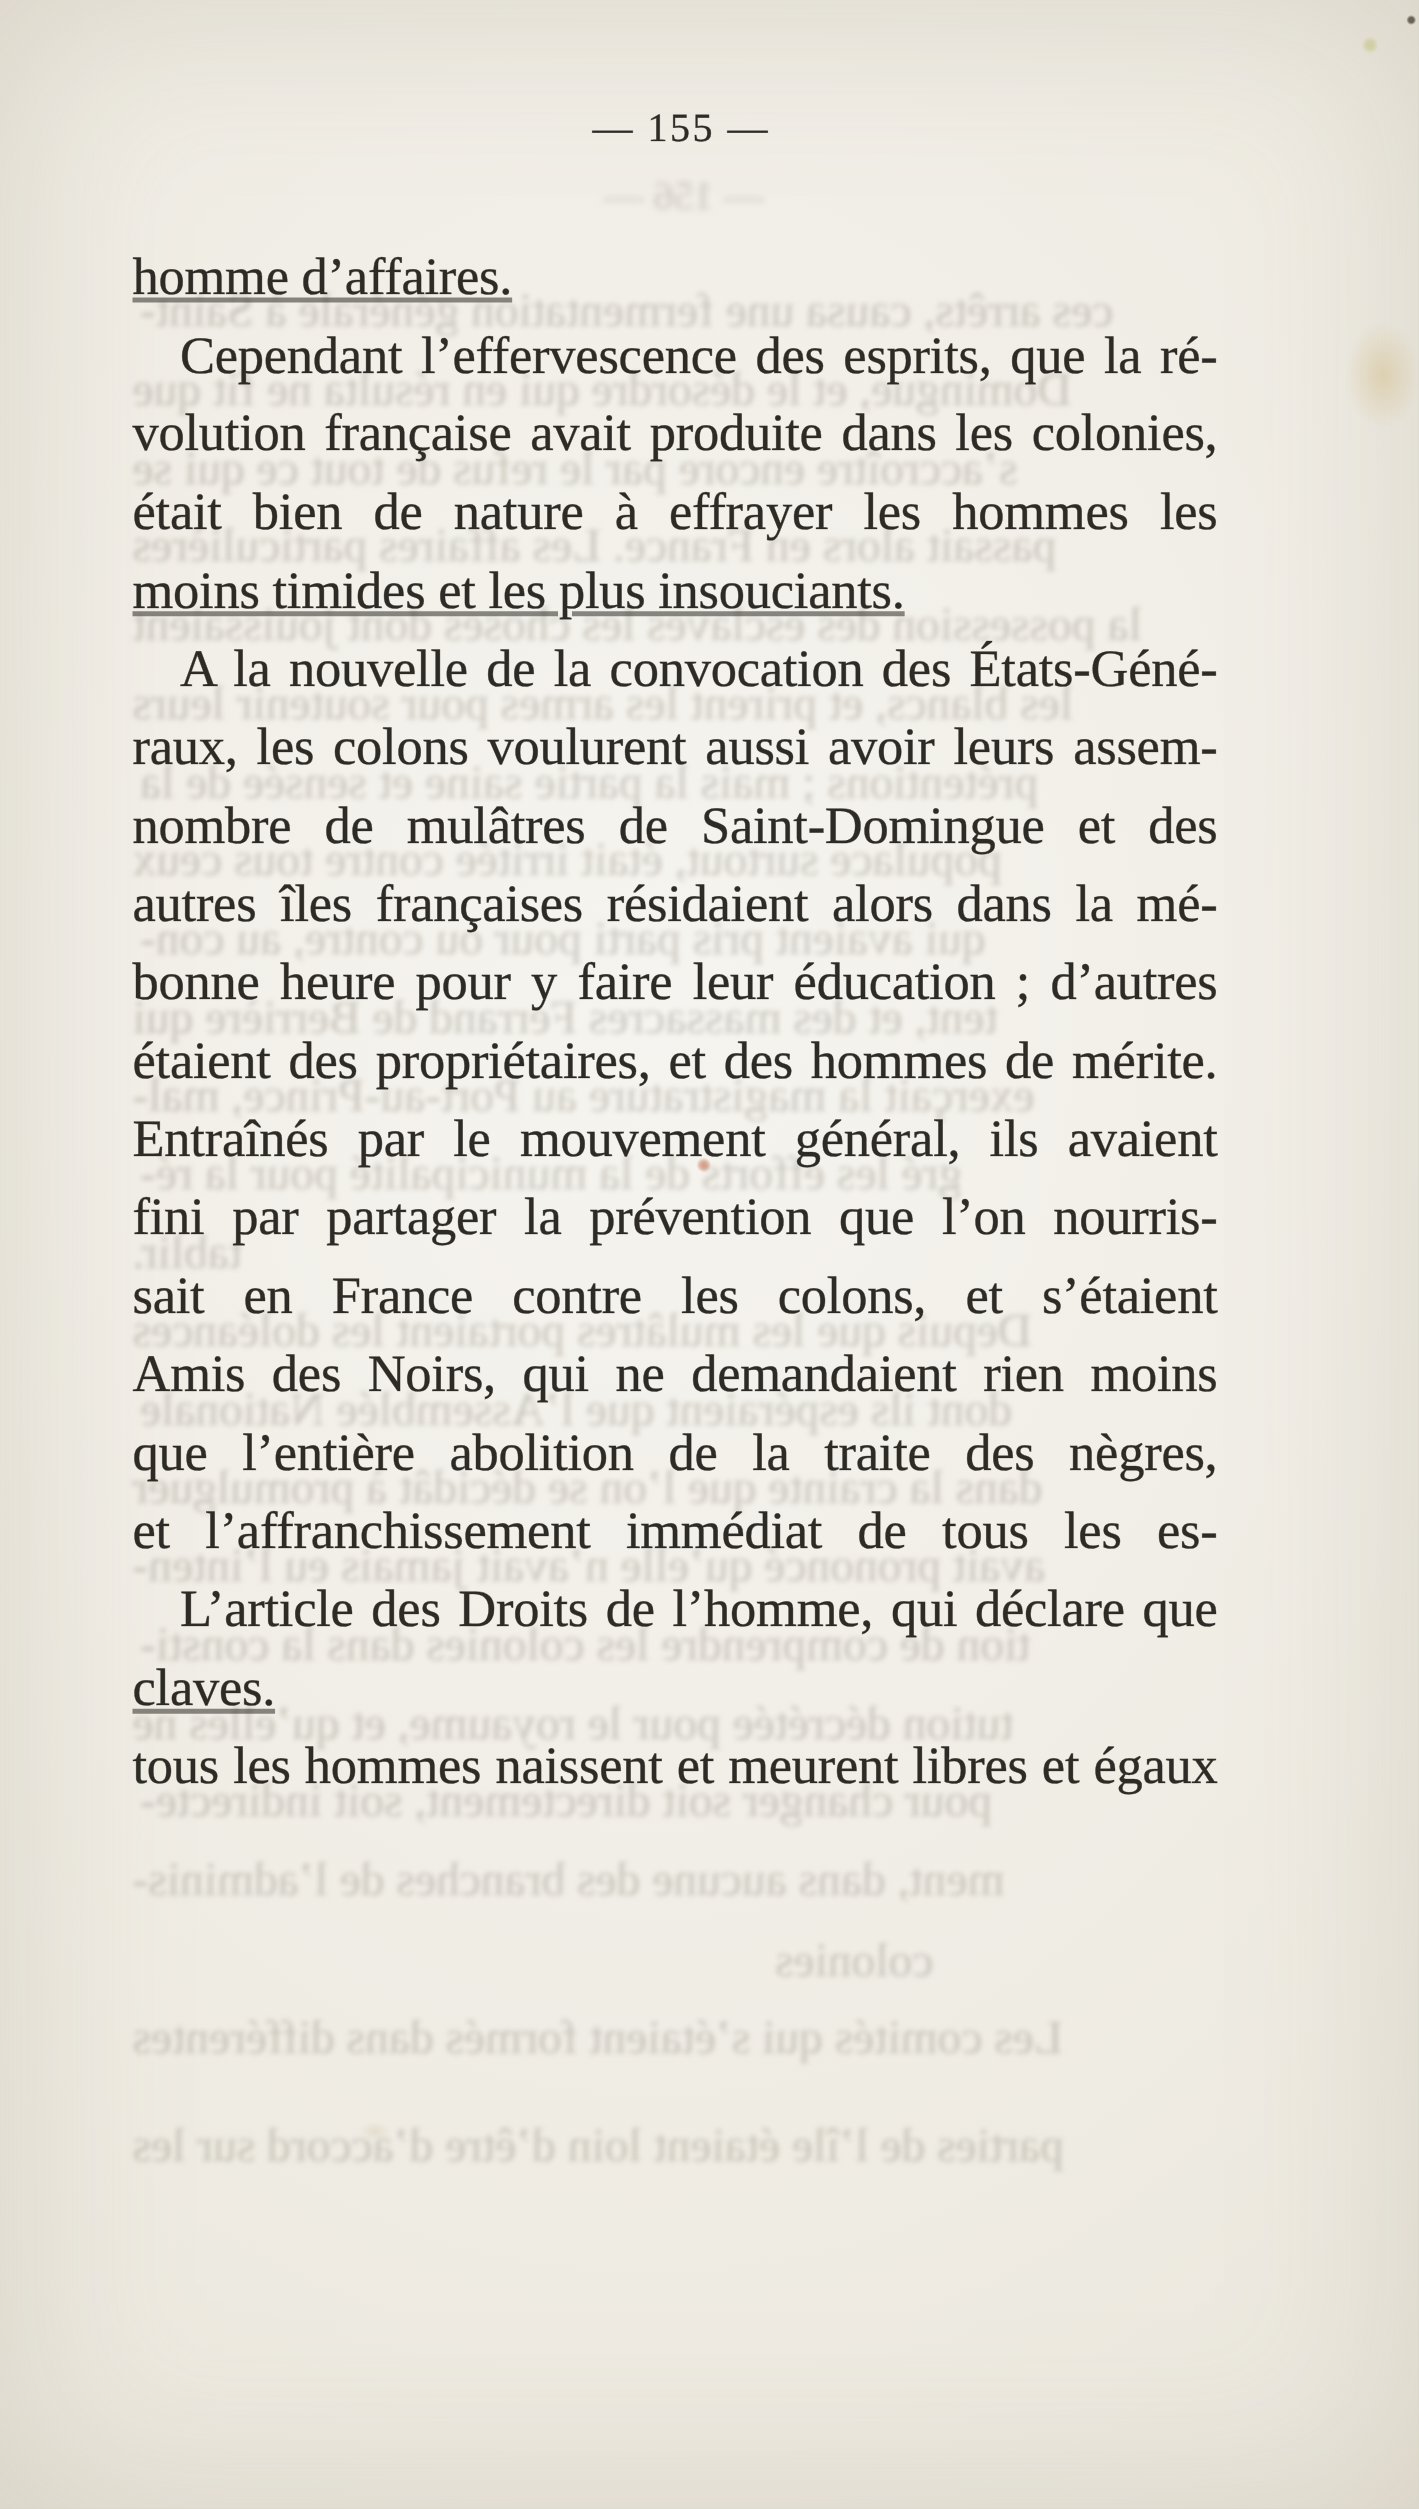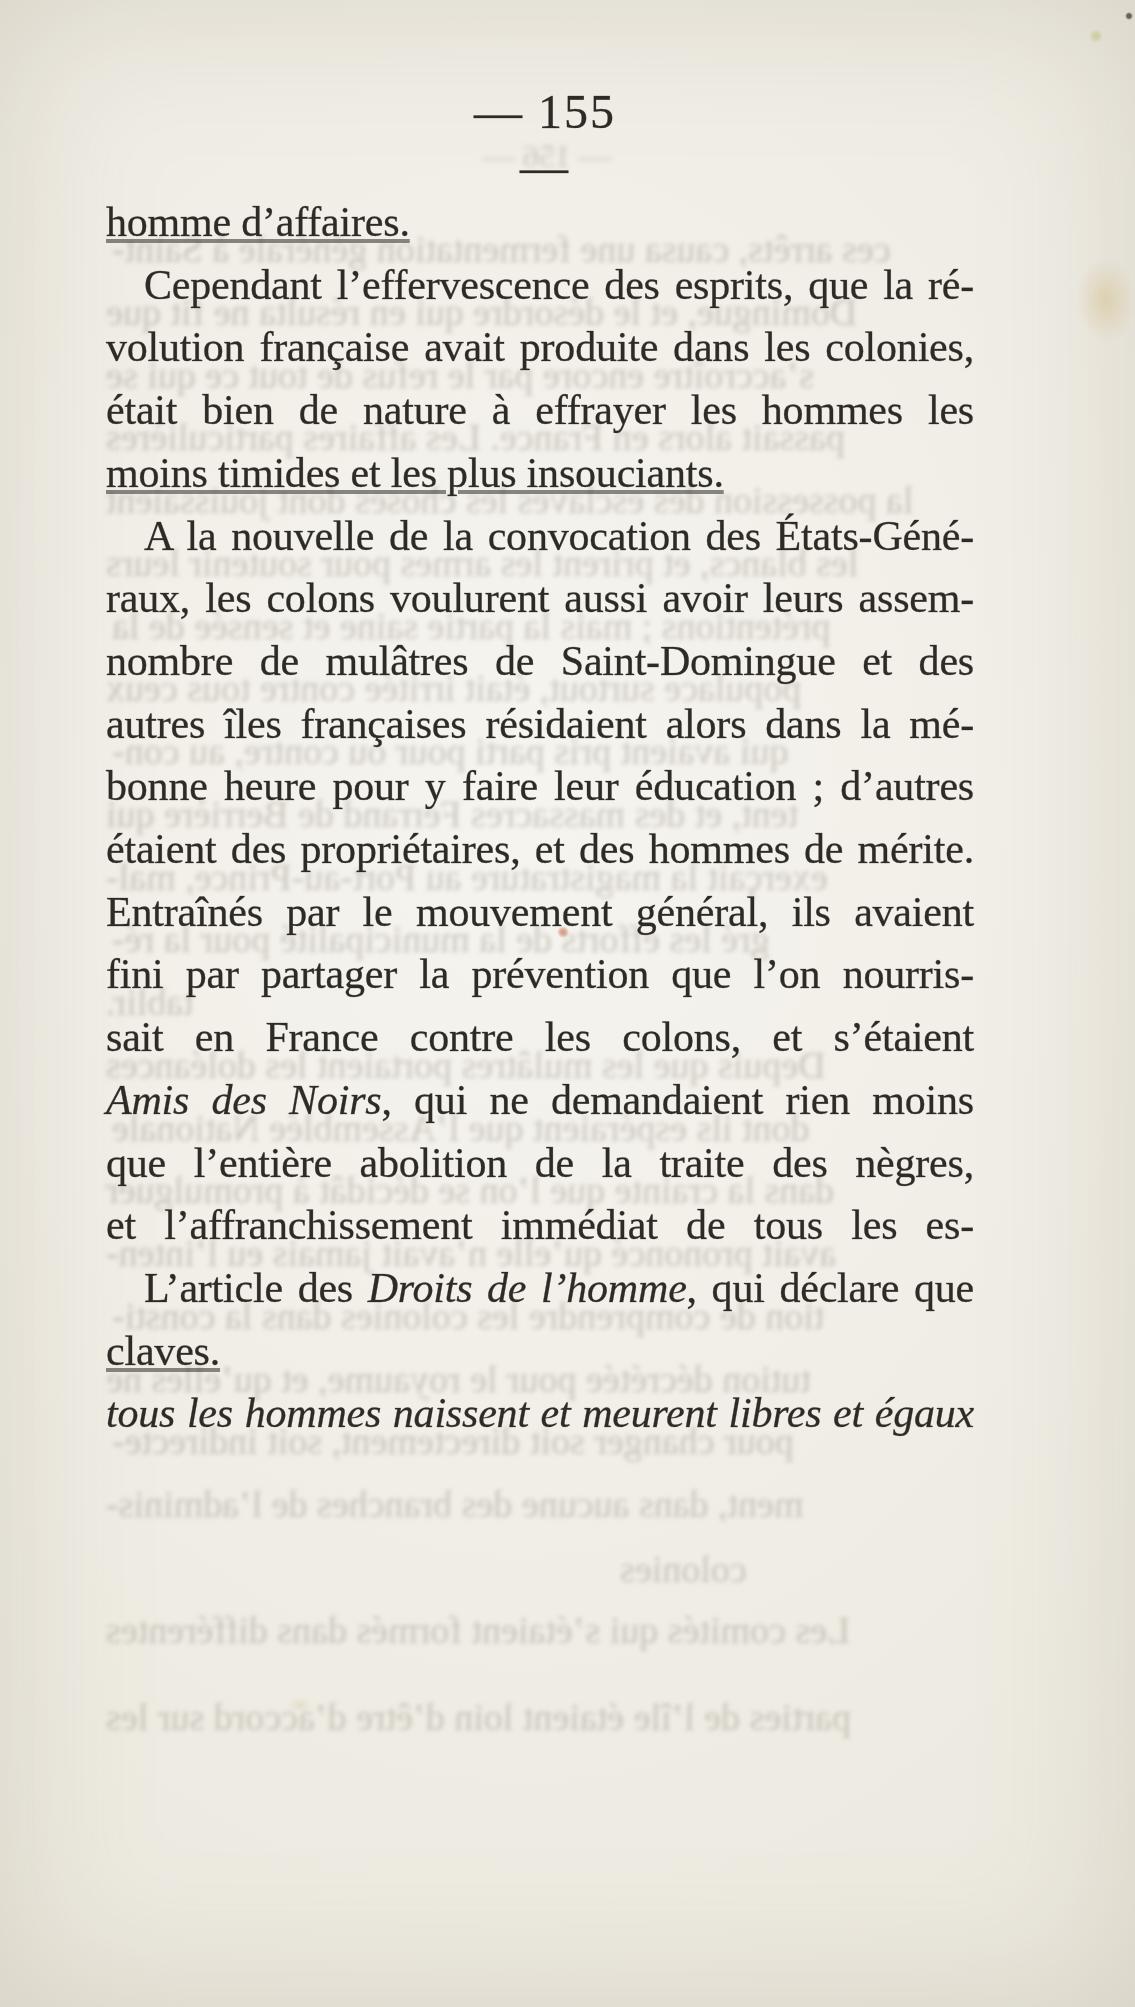--- a/index.html
+++ b/index.html
@@ -13,34 +13,34 @@
       radial-gradient(circle at 1129px 16px, rgba(70,64,52,.85) 0px, rgba(70,64,52,.85) 2px, rgba(70,64,52,0) 4px),
       radial-gradient(circle at 1096px 36px, rgba(196,200,118,.55) 0px, rgba(196,200,118,.45) 3px, rgba(196,200,118,0) 7px),
       radial-gradient(42px 60px at 1106px 300px, rgba(216,194,140,.50), rgba(216,194,140,0) 72%),
       radial-gradient(circle at 563px 932px, rgba(186,82,42,.55) 0px, rgba(186,82,42,.4) 3px, rgba(186,82,42,0) 6px),
       radial-gradient(16px 10px at 300px 1705px, rgba(205,195,160,.35), rgba(205,195,160,0) 80%),
       radial-gradient(1500px 2000px at 46% 40%, rgba(255,255,255,.40), rgba(210,202,180,.30) 100%);
     box-shadow: inset 0 0 150px rgba(155,145,120,.25);
   }
   .pagenum{
     position:absolute;left:450px;top:84px;width:190px;
-    text-align:center;font-size:48px;letter-spacing:2px;
+    text-align:center;font-size:32px;letter-spacing:2px;
     color:var(--ink,#2e2b26);
     -webkit-text-stroke:.5px rgba(46,43,38,.55);
   }
   .text-block{
     position:absolute;left:106px;top:191px;width:868px;
     font-size:42px;line-height:62.7px;letter-spacing:-0.2px;
     color:var(--ink,#2e2b26);
     -webkit-text-stroke:.5px rgba(46,43,38,.55);
   }
   .line{text-align:justify;text-align-last:justify;}
   .line.last{text-align-last:left;text-decoration:underline;}
   .line.indent{text-indent:38px;}
-  .it{font-style:italic;}
+  .it{}
   .bleed-layer{position:absolute;left:0;top:0;width:1135px;height:2007px;pointer-events:none;}
   .bleed{
     position:absolute;white-space:nowrap;
     font-size:38px;line-height:1;
     color:var(--bleed,rgba(110,104,88,.30));
     transform:scaleX(-1);
     filter:blur(2.2px);
   }
   .bleed-header{
     position:absolute;left:452px;top:140px;width:190px;text-align:center;

